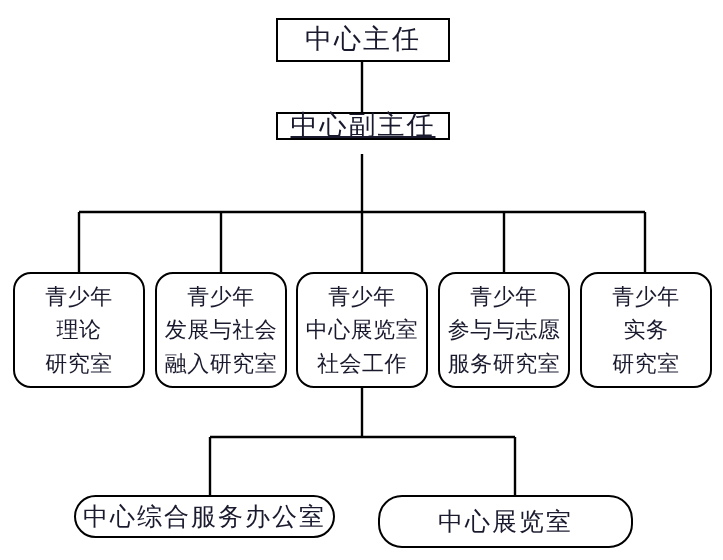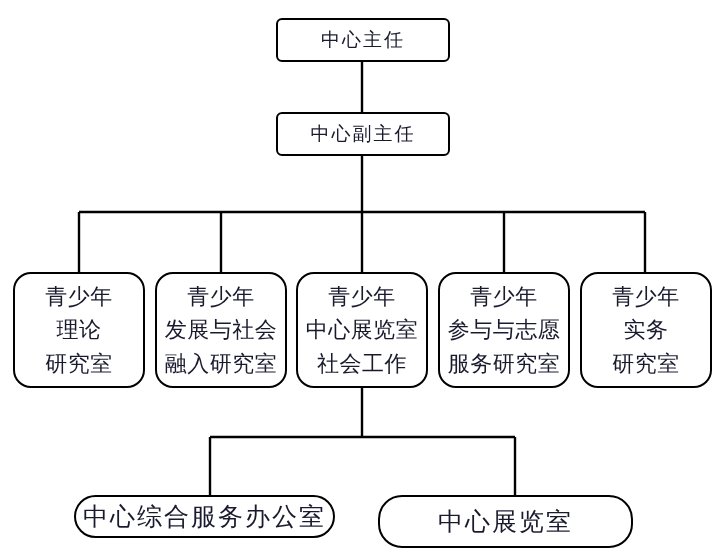--- a/index.html
+++ b/index.html
@@ -38,22 +38,22 @@
     color: #1a1a2e;
     text-align: center;
     z-index: 2;
   }
   .node .line {
     display: block;
     white-space: nowrap;
   }
   
   .node.exec {
-    border-radius: 6px;
-    font-size: 19px;
+    border-radius: 0;
+    font-size: 27px;
     letter-spacing: 2px;
     line-height: 1.1;
   }
   
   .node.dept {
     border-radius: 18px;
     font-size: 22px;
     letter-spacing: 0.5px;
     line-height: 1.52;
   }
@@ -91,21 +91,21 @@
 
       <line x1="210" y1="437" x2="210" y2="495"></line>
       <line x1="515" y1="437" x2="515" y2="495"></line>
     </g>
   </svg>
 
   <div class="node exec" style="left:276px; top:18px; width:174px; height:44px;">
     <span class="line">中心主任</span>
   </div>
 
-  <div class="node exec" style="left:276px; top:112px; width:174px; height:44px;">
+  <div class="node exec" style="left:276px; top:112px; width:174px; height:28px;text-decoration:underline;">
     <span class="line">中心副主任</span>
   </div>
 
   <div class="node dept" style="left:13px; top:272px; width:132px; height:116px;">
     <span class="line">青少年</span>
     <span class="line">理论</span>
     <span class="line">研究室</span>
   </div>
 
   <div class="node dept" style="left:155px; top:272px; width:132px; height:116px;">

